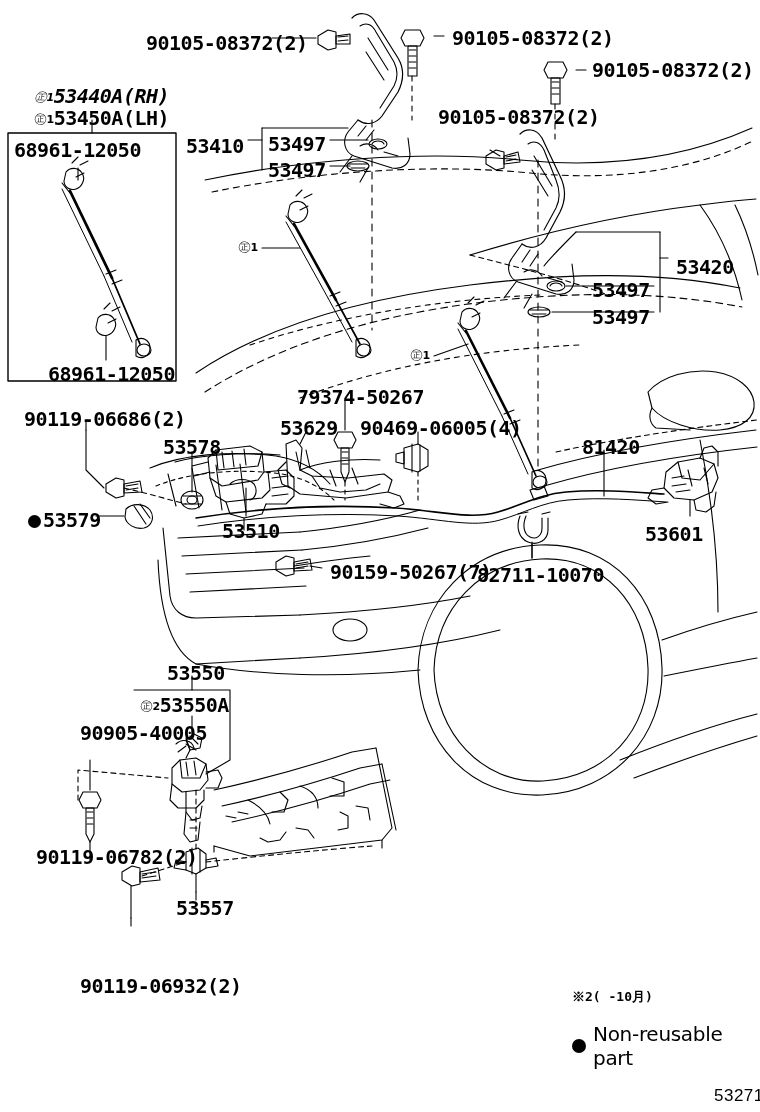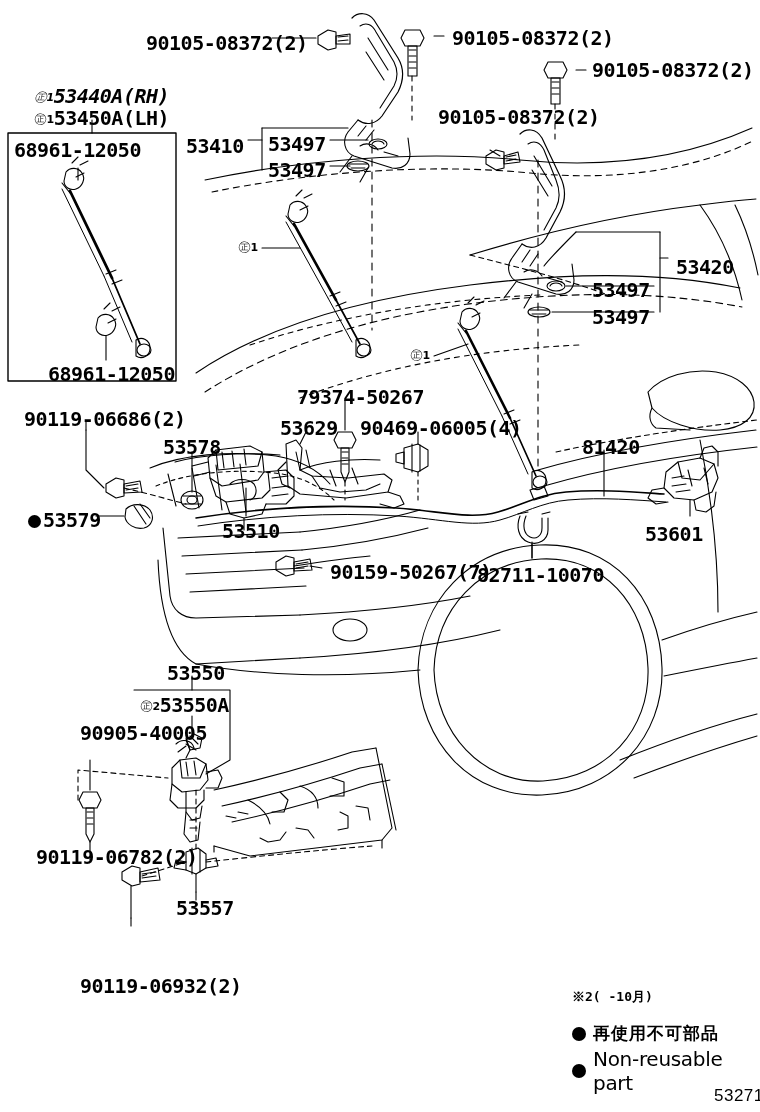--- a/index.html
+++ b/index.html
@@ -478,23 +478,19 @@
       <div class="lbl s20" style="left: 36px; top: 847px;"><span>90119-06782(2)</span></div>
       <div class="lbl s20" style="left: 176px; top: 898px;"><span>53557</span></div>
       <div class="lbl s20" style="left: 80px; top: 976px;"><span>90119-06932(2)</span></div>
     </div>
 
   <div class="note2" style="left:572px;top:988px;text-align:right;">※2(    -10月)</div>
 
   <div class="legend" style="left:572px;top:1022px;">
     <div class="legend-row">
       <span class="dot"></span>
-      <span class="legend-jp">再使用不可部品</span>
-    </div>
-    <div class="legend-row">
-      <span class="dot"></span>
       <span class="legend-en">Non-reusable part</span>
     </div>
   </div>
 
   <div class="drawno" style="left:676px;top:1086px;margin-left:38px;">532710F</div>
 
 </div>
 
 </body></html>

